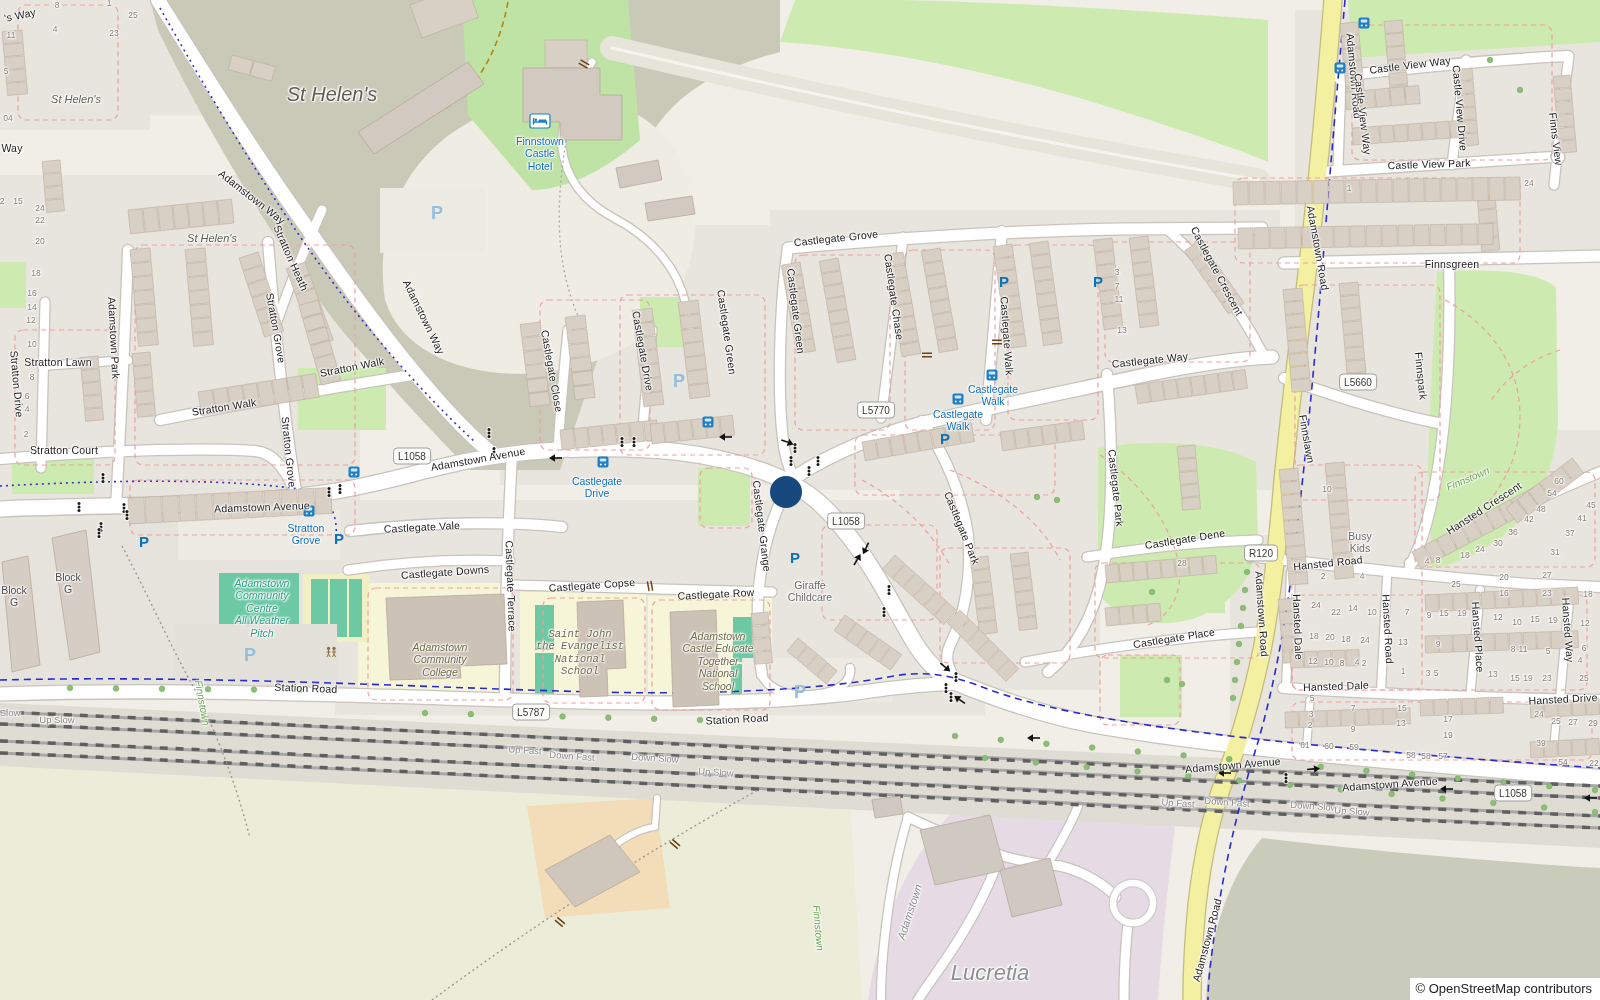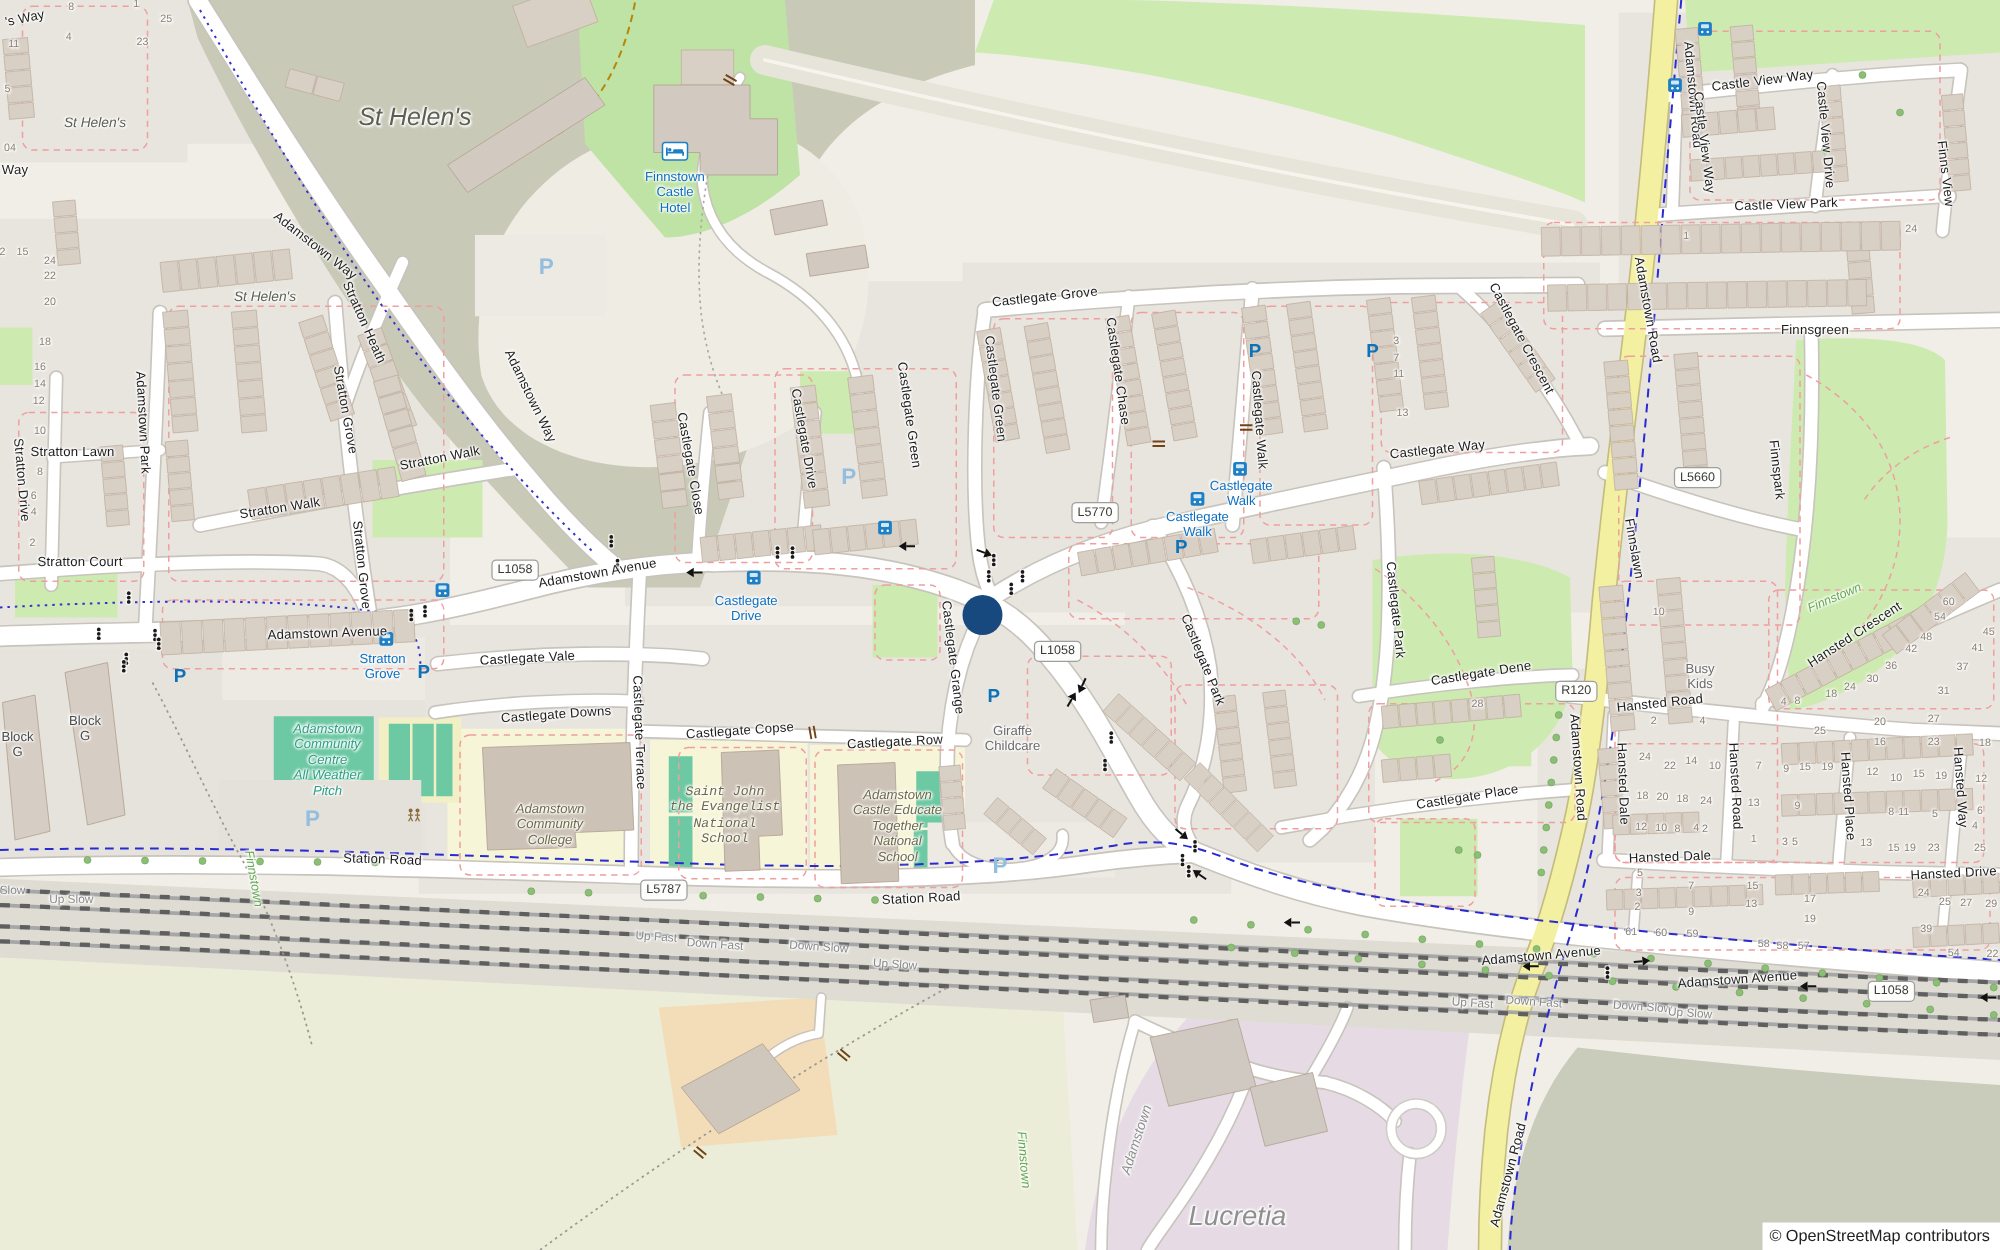--- a/index.html
+++ b/index.html
@@ -1159,21 +1159,21 @@
       <g transform="translate(540,121)">
         <rect x="-10" y="-7" width="20" height="14" rx="2" fill="#ffffff" stroke="#1f7fc4" stroke-width="1.2"></rect>
         <path d="M-6.5,3.5 V-3 M-6.5,1 H6.5 V3.5" stroke="#1f7fc4" stroke-width="1.4" fill="none"></path>
         <circle cx="-4.2" cy="-1.2" r="1.4" fill="#1f7fc4"></circle>
         <rect x="-1.5" y="-1.6" width="8" height="2.6" rx="1" fill="#1f7fc4"></rect>
       </g>
       <circle cx="786" cy="492" r="16" fill="#17497f"></circle>
     </svg>
   <div id="labels">
       <span class="lb st" style="left: 20px; top: 15px; transform: translate(-50%, -50%) rotate(-12deg);">'s Way</span>
-      <span class="lb st" style="left: 12px; top: 136px; transform: translate(-50%, -50%) rotate(0deg);">Way</span>
+      <span class="lb st" style="left: 12px; top: 148px; transform: translate(-50%, -50%) rotate(0deg);">Way</span>
       <span class="lb st" style="left: 252px; top: 197px; transform: translate(-50%, -50%) rotate(38deg);">Adamstown Way</span>
       <span class="lb st" style="left: 424px; top: 317px; transform: translate(-50%, -50%) rotate(64deg);">Adamstown Way</span>
       <span class="lb st" style="left: 291px; top: 258px; transform: translate(-50%, -50%) rotate(66deg);">Stratton Heath</span>
       <span class="lb st" style="left: 276px; top: 328px; transform: translate(-50%, -50%) rotate(80deg);">Stratton Grove</span>
       <span class="lb st" style="left: 289px; top: 452px; transform: translate(-50%, -50%) rotate(84deg);">Stratton Grove</span>
       <span class="lb st" style="left: 224px; top: 407px; transform: translate(-50%, -50%) rotate(-9deg);">Stratton Walk</span>
       <span class="lb st" style="left: 352px; top: 367px; transform: translate(-50%, -50%) rotate(-11deg);">Stratton Walk</span>
       <span class="lb st" style="left: 58px; top: 362px; transform: translate(-50%, -50%) rotate(0deg);">Stratton Lawn</span>
       <span class="lb st" style="left: 64px; top: 450px; transform: translate(-50%, -50%) rotate(0deg); text-align: right;">Stratton Court</span>
       <span class="lb st" style="left: 17px; top: 384px; transform: translate(-50%, -50%) rotate(85deg);">Stratton Drive</span>

